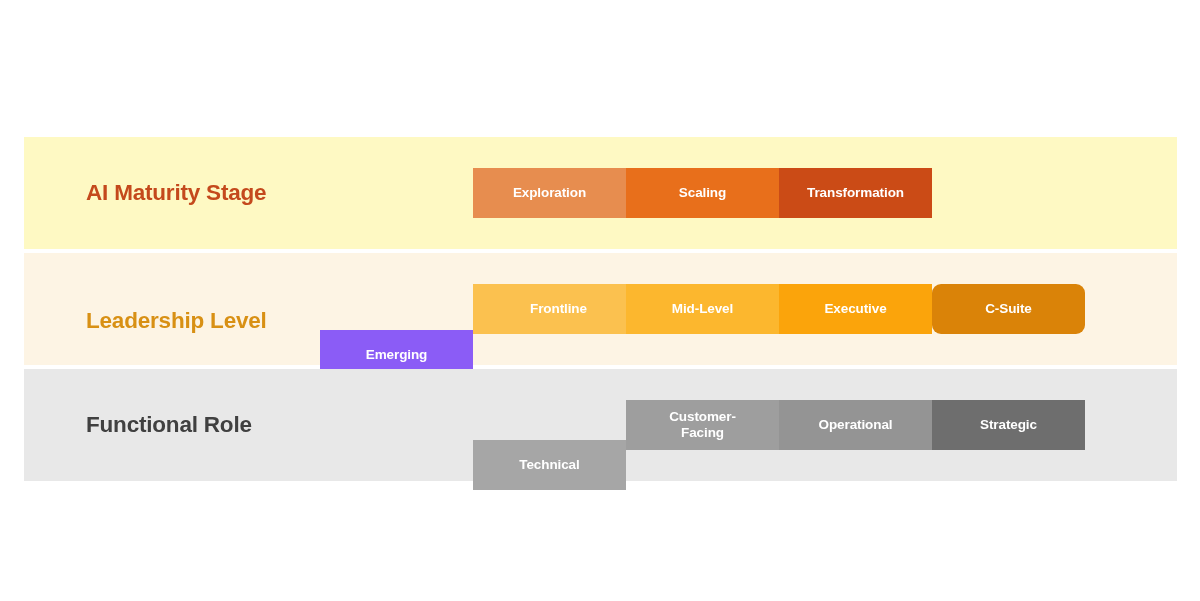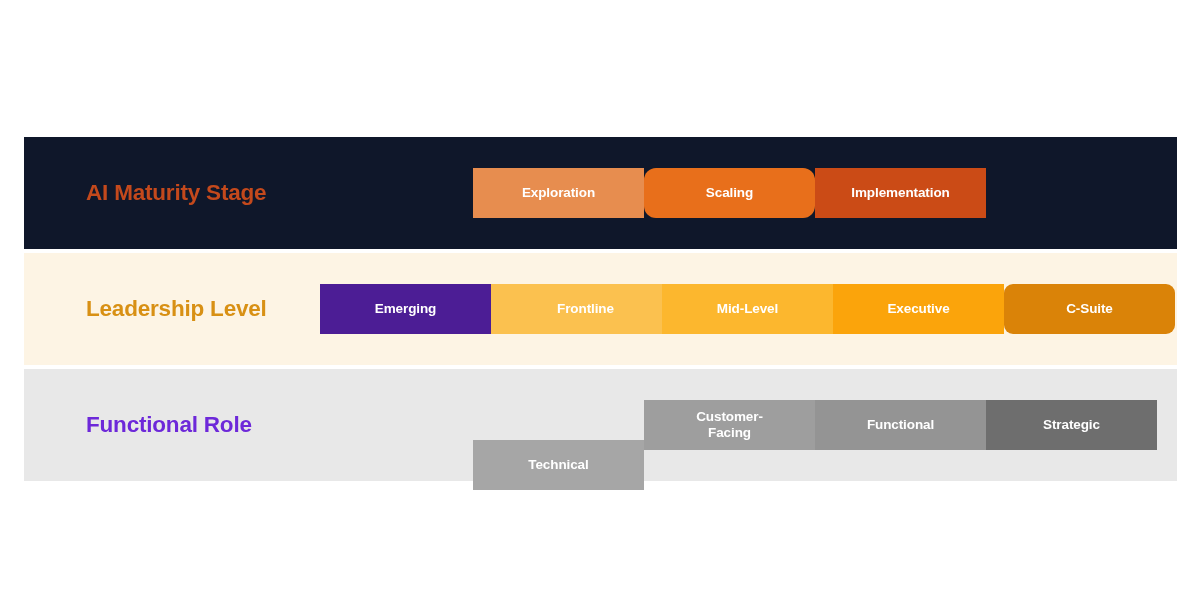--- a/index.html
+++ b/index.html
@@ -43,21 +43,21 @@
 
   .segment-bar {
     position: absolute;
     top: 50%;
     transform: translateY(-50%);
     display: flex;
     height: 50px;
   }
 
   .segment {
-    width: 171px;
+    width: 153px;
     height: 50px;
     display: flex;
     align-items: center;
     justify-content: center;
     text-align: center;
     color: #ffffff;
     font-size: 13.5px;
     font-weight: bold;
     line-height: 1.15;
     letter-spacing: -0.1px;
@@ -65,48 +65,48 @@
     padding: 0 6px;
   }
 
   
   .band-maturity   { background: #fdeee5; }
   .band-leadership { background: #fdf4e4; }
   .band-functional { background: #e8e8e8; }
 
   
   .label-maturity   { color: #c4491c; }
-  .label-leadership { color: #d89014; }
+  .label-leadership { color: #d89014; margin-top: 12px; }
   .label-functional { color: #7d7d7d; }
 </style>
 </head>
 <body>
 
 <div id="matrix-root">
-    <div class="dimension-row band-maturity" style="background: #0f172a;">
+    <div class="dimension-row band-maturity" style="background: #fef9c3;">
       <div class="row-label label-maturity" style="color: rgb(196, 73, 28);">AI Maturity Stage</div>
       <div class="segment-bar" style="left: 449px;">
         <div class="segment" style="background: rgb(231, 141, 79);">Exploration</div>
-        <div class="segment" style="background: rgb(232, 111, 27); border-radius: 12px;">Scaling</div>
-        <div class="segment" style="background: rgb(203, 75, 22);">Implementation</div>
+        <div class="segment" style="background: rgb(232, 111, 27);">Scaling</div>
+        <div class="segment" style="background: rgb(203, 75, 22);">Transformation</div>
       </div>
     </div>
     <div class="dimension-row band-leadership" style="background: rgb(253, 244, 228);">
       <div class="row-label label-leadership" style="color: rgb(216, 144, 20);">Leadership Level</div>
       <div class="segment-bar" style="left: 296px;">
-        <div class="segment" style="background: #4c1d95;">Emerging</div>
+        <div class="segment" style="background: #8b5cf6; margin-top: 46px;">Emerging</div>
         <div class="segment" style="background: rgb(251, 193, 79); padding-left: 24px;">Frontline</div>
         <div class="segment" style="background: rgb(252, 183, 46);">Mid-Level</div>
         <div class="segment" style="background: rgb(251, 164, 11);">Executive</div>
         <div class="segment" style="background: rgb(218, 131, 8); border-radius: 9px;">C-Suite</div>
       </div>
     </div>
     <div class="dimension-row band-functional" style="background: rgb(232, 232, 232);">
-      <div class="row-label label-functional" style="color: #6d28d9;">Functional Role</div>
+      <div class="row-label label-functional" style="color: #404040;">Functional Role</div>
       <div class="segment-bar" style="left: 449px;">
         <div class="segment" style="background: rgb(166, 166, 166); margin-top: 40px;">Technical</div>
         <div class="segment" style="background: rgb(158, 158, 158); white-space: pre-line;">Customer-
 Facing</div>
-        <div class="segment" style="background: rgb(148, 148, 148);">Functional</div>
+        <div class="segment" style="background: rgb(148, 148, 148);">Operational</div>
         <div class="segment" style="background: rgb(110, 110, 110);">Strategic</div>
       </div>
     </div>
   </div>
 
 </body></html>

